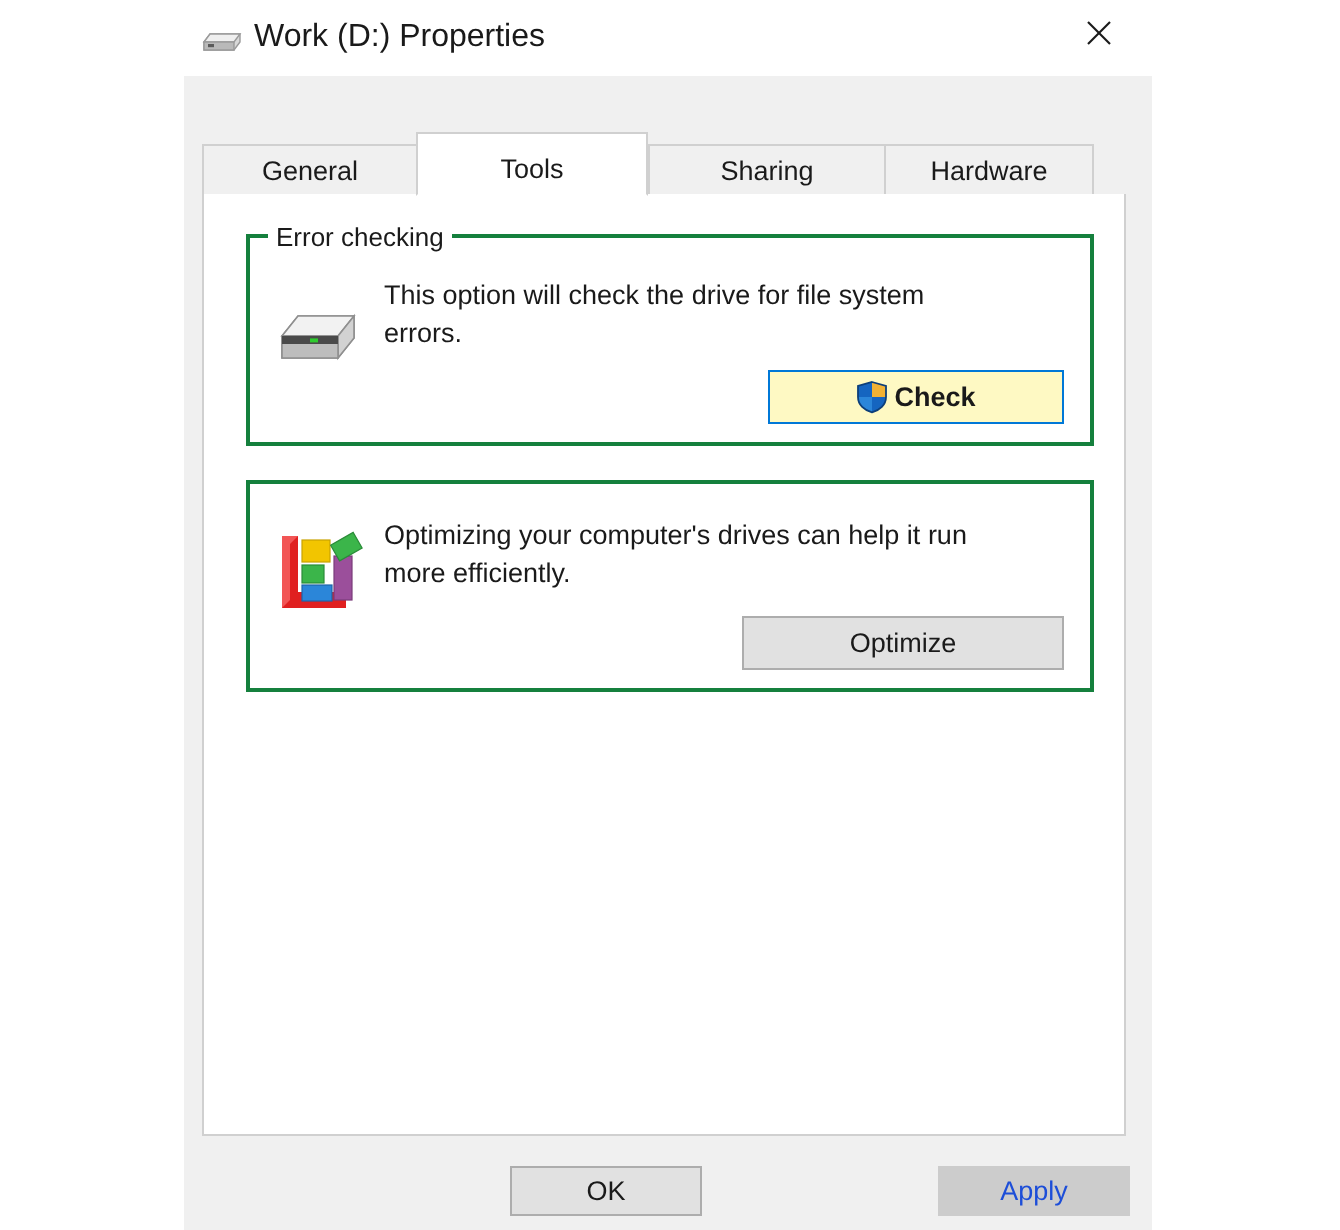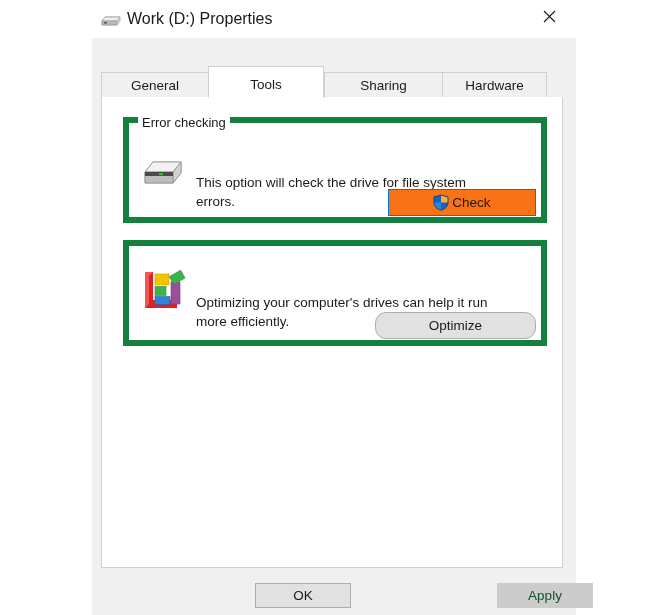--- a/index.html
+++ b/index.html
@@ -114,21 +114,21 @@
     height: 471px;
     background: #ffffff;
     border: 1px solid #d0d0d0;
     border-top: none;
     box-sizing: border-box;
   }
 
   .groupbox {
     position: absolute;
     box-sizing: border-box;
-    border: 6px solid #15803d;
+    border: 2px solid #15803d;
     background: #ffffff;
   }
   .groupbox-title {
     position: absolute;
     top: -8px;
     left: 9px;
     background: #ffffff;
     padding: 0 4px;
     font-size: 13px;
     color: #1a1a1a;
@@ -149,21 +149,20 @@
   }
 
   .desc {
     position: absolute;
     left: 67px;
     top: 19px;
     width: 285px;
     font-size: 13.5px;
     color: #1a1a1a;
     line-height: 19px;
-    margin-top: 31px;
   }
 
   .icon-slot {
     position: absolute;
     left: 10px;
     top: 27px;
     width: 48px;
     height: 44px;
   }
 
@@ -175,36 +174,36 @@
     color: #1a1a1a;
     background: #e1e1e1;
     border: 1px solid #adadad;
     display: flex;
     align-items: center;
     justify-content: center;
     cursor: default;
     white-space: nowrap;
   }
   .btn.focus {
-    background: #f97316;
+    background: #fef9c3;
     border: 1px solid #0078d7;
+    font-weight: bold;
   }
 
   #btn-check {
     left: 259px;
     top: 66px;
     width: 148px;
     height: 27px;
   }
   #btn-optimize {
     left: 246px;
     top: 66px;
     width: 161px;
     height: 27px;
-    border-radius: 11px;
   }
   .shield-wrap {
     display: inline-flex;
     align-items: center;
     margin-right: 3px;
   }
 
   
   #footer {
     position: absolute;
@@ -228,22 +227,21 @@
     align-items: center;
     justify-content: center;
     cursor: default;
   }
   #btn-ok { left: 163px; }
   #btn-cancel { left: 270px; margin-top: 44px; }
   #btn-apply {
     left: 377px;
     background: #cccccc;
     border: 1px solid #cccccc;
-    color: #14532d;
-    margin-left: 28px;
+    color: #1d4ed8;
   }
 </style>
 </head>
 <body>
 
 <div id="dialog">
 
   <div id="titlebar">
     <span class="title-icon">
       <svg width="22" height="14" viewBox="0 0 22 14">

